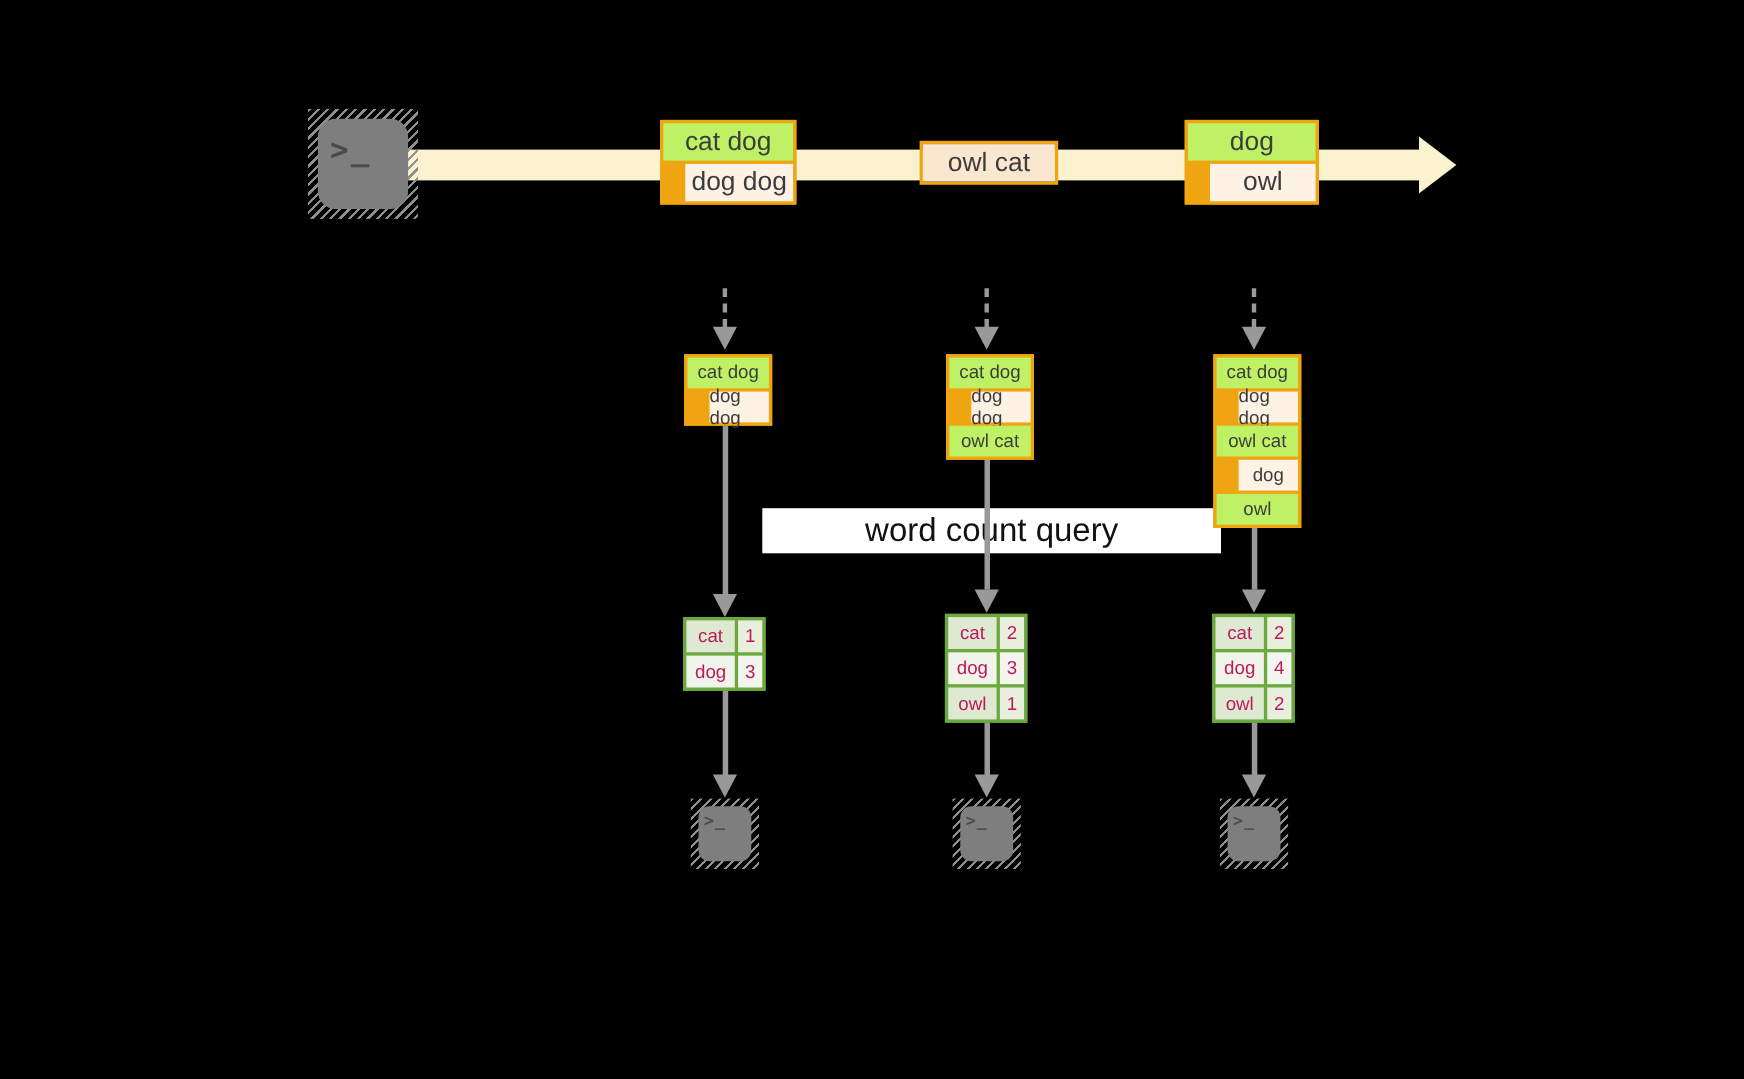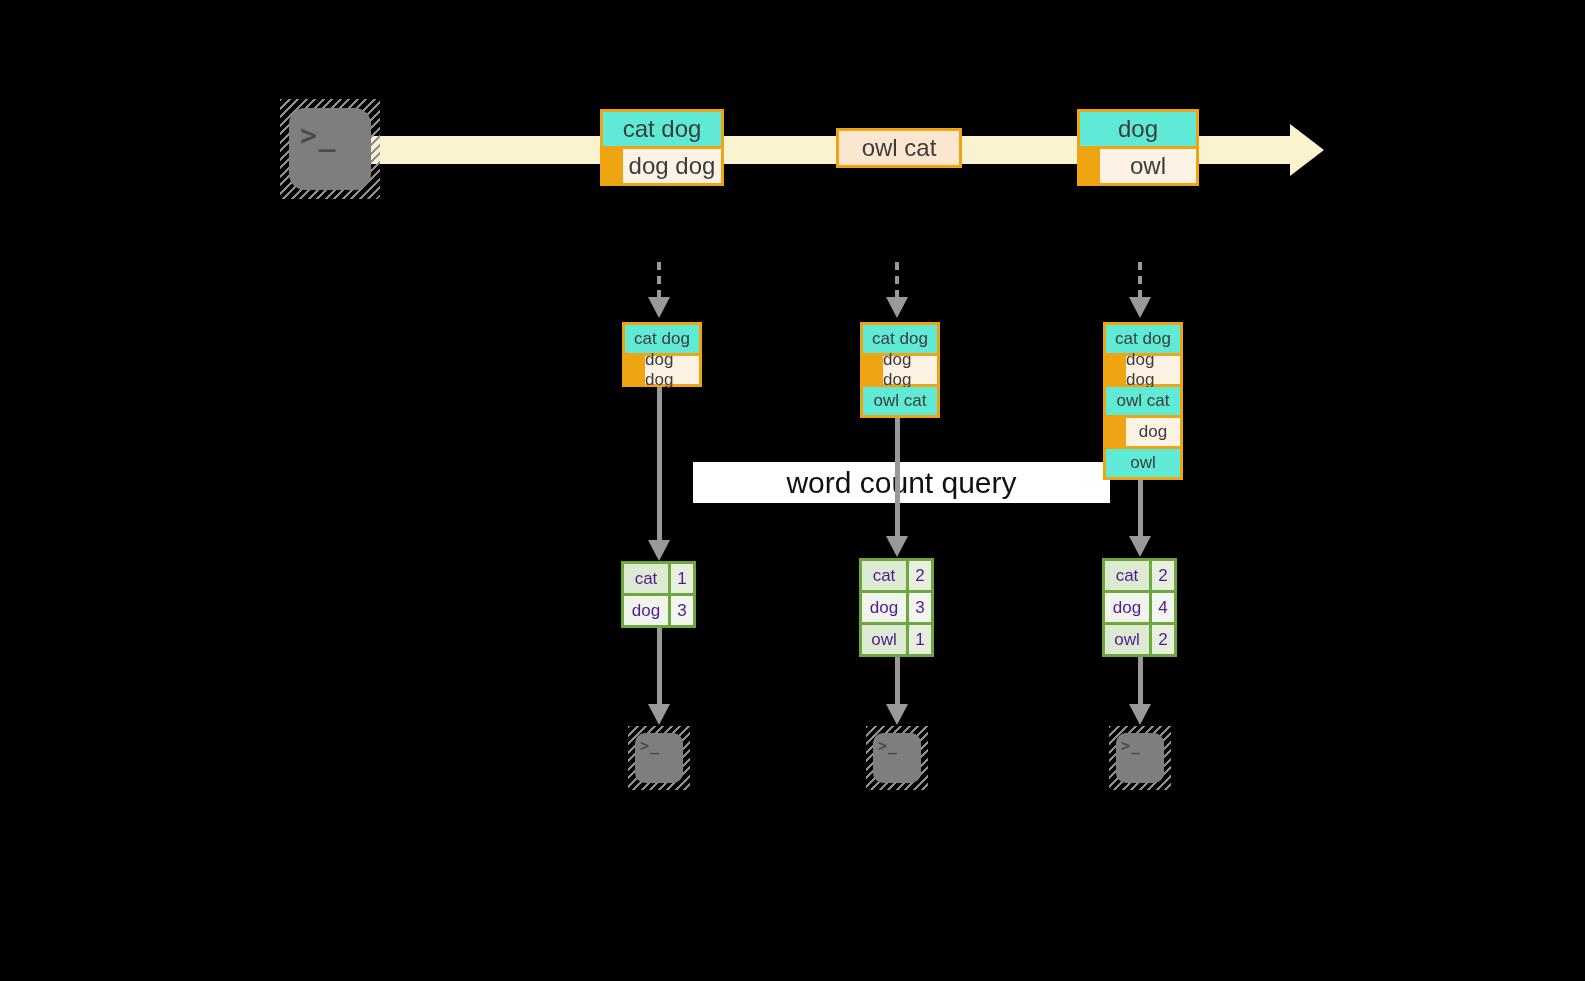--- a/index.html
+++ b/index.html
@@ -37,21 +37,21 @@
   .msgbox {
     position:absolute; display:flex; flex-direction:column; gap:3px;
     border:3px solid #efa511; background:#efa511;
   }
   .mrow {
     display:flex; align-items:center; justify-content:center;
     color:#3c3c3c;
   }
   .mrow.big   { height:34px; font-size:24px; }
   .mrow.small { height:28px; font-size:17px; }
-  .bg-peach { background:#5eead4; }
+  .bg-peach { background:#bef264; }
   .bg-cream { background:#fdf2e4;margin-left:20px; }
   .bg-solo  { background:#fbe7d0; }
 
   
   .vdash { position:absolute; width:0; border-left:4px dashed #999999; }
   .vline { position:absolute; width:5px; background:#999999; }
   .vhead {
     position:absolute; width:0; height:0;
     border-left:11px solid transparent; border-right:11px solid transparent;
     border-top:21px solid #999999;
@@ -66,21 +66,21 @@
   }
   .banner span { font-size:30px; color:#111111; }
 
   
   .wc-table {
     position:absolute; display:grid; grid-template-columns:44px 22px;
     gap:3px; border:3px solid #6ca83e; background:#6ca83e; z-index:2;
   }
   .wc-cell {
     height:29px; display:flex; align-items:center; justify-content:center;
-    font-size:17px; color:#4c1d95;
+    font-size:17px; color:#be185d;
   }
   .cell-word-a { background:#dee9d1; }
   .cell-num-a  { background:#e8efdc; }
   .cell-word-b { background:#f0f4ea; }
   .cell-num-b  { background:#f3f6ee; }
 </style>
 </head>
 <body>
 
 <div class="canvas">

